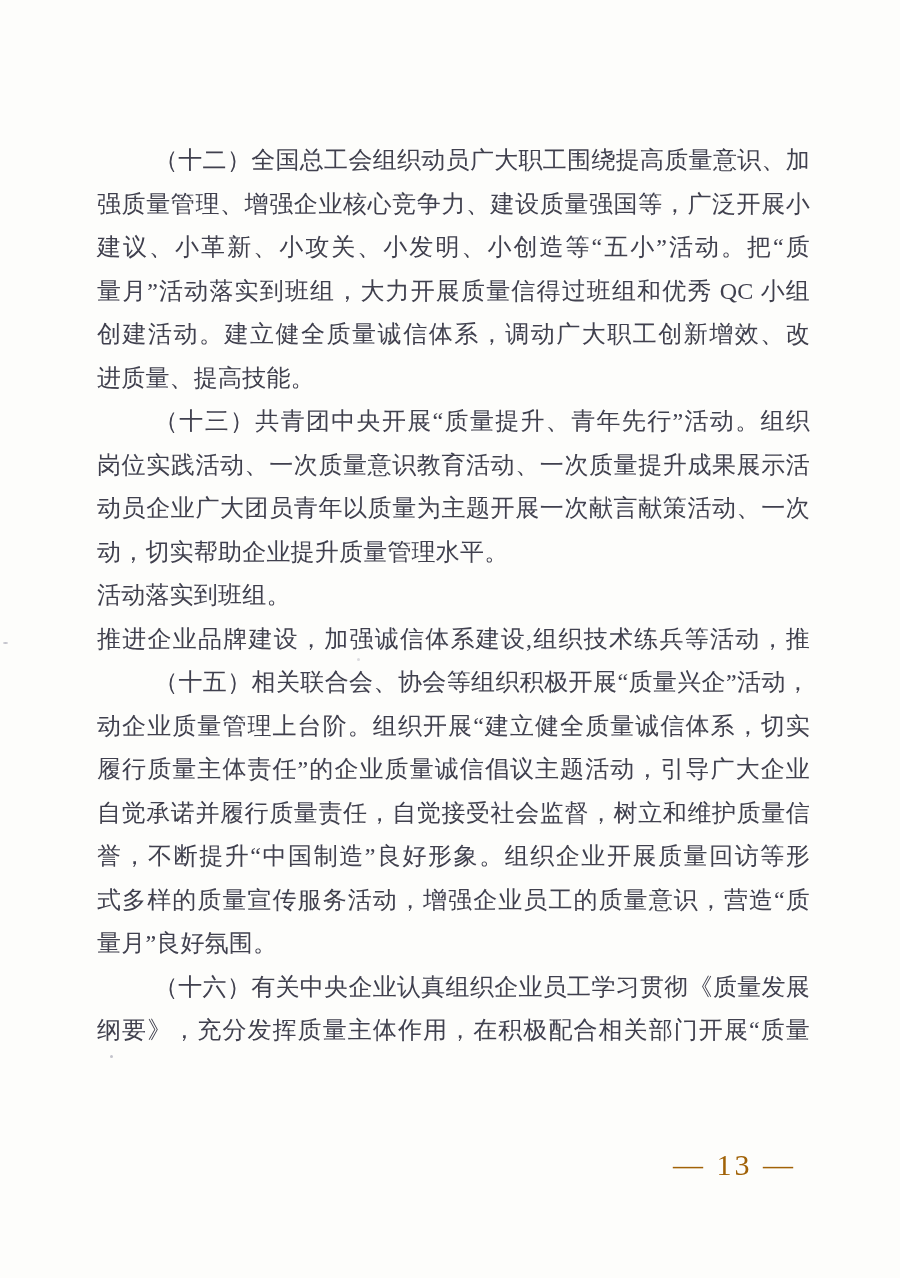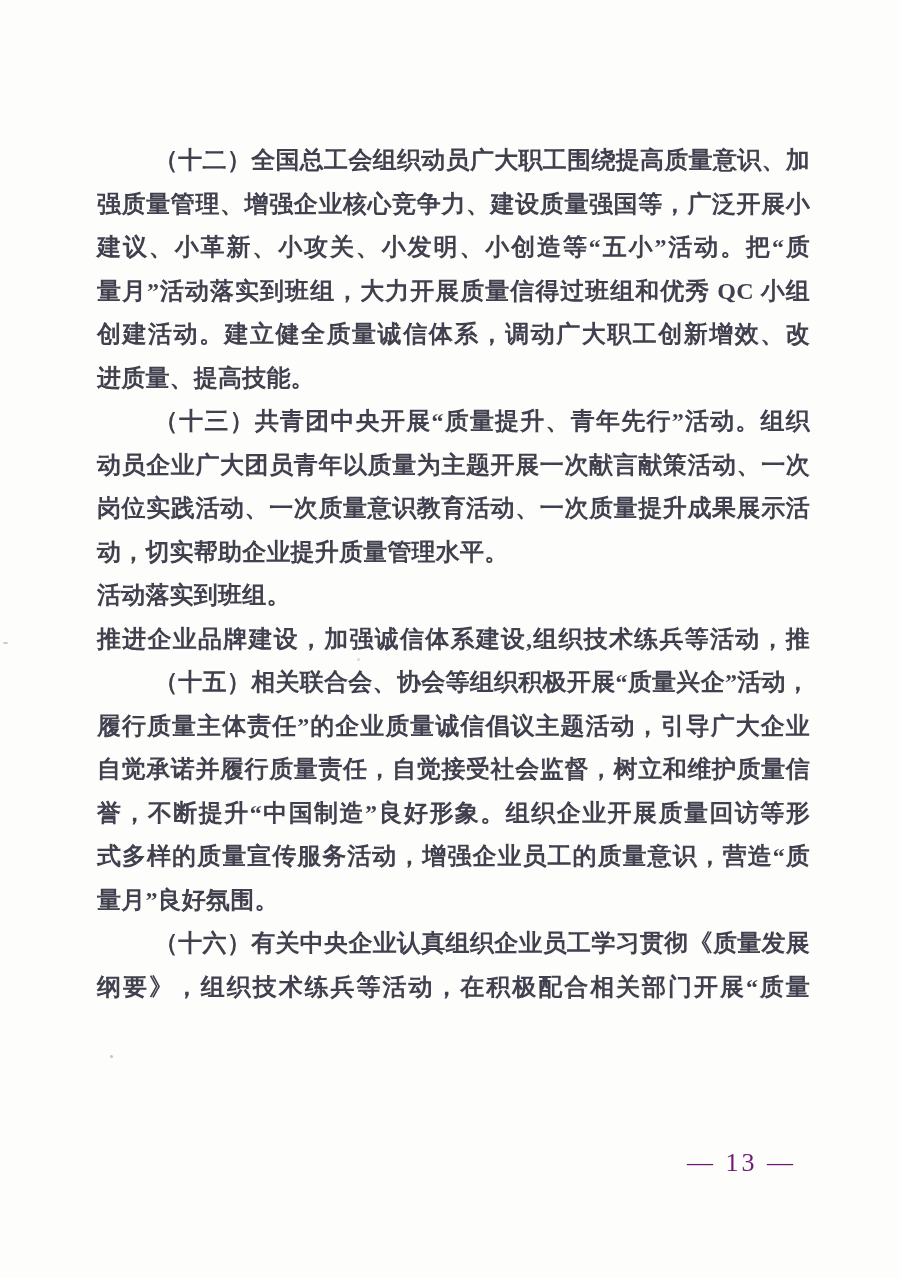--- a/index.html
+++ b/index.html
@@ -23,31 +23,30 @@
   .line {
     display: block;
     font-size: 24px;
     line-height: 43.5px;
     height: 43.5px;
     text-align: justify;
     text-align-last: justify;
     letter-spacing: 0.2px;
     white-space: normal;
     overflow: visible;
-    font-weight: bold;
   }
   .line.first { text-indent: 57px; }
   .line.para-end { text-align-last: left; }
   .page-number {
     position: absolute;
     top: 1148px;
     right: 104px;
-    font-size: 26px;
+    font-size: 30px;
     letter-spacing: 3px;
-    color: #701a75;
+    color: #a16207;
     white-space: nowrap;
   }
   
   .speck { position: absolute; background: #c3c3cb; border-radius: 50%; }
   .speck.s1 { left: 3px;  top: 642px;  width: 5px; height: 2px; }
   .speck.s2 { left: 110px; top: 1055px; width: 3px; height: 3px; }
   .speck.s3 { left: 357px; top: 658px;  width: 3px; height: 3px; opacity: .6; }
 </style>
 </head>
 <body>
@@ -60,42 +59,43 @@
       <span class="line first">（十二）全国总工会组织动员广大职工围绕提高质量意识、加</span>
       <span class="line">强质量管理、增强企业核心竞争力、建设质量强国等，广泛开展小</span>
       <span class="line">建议、小革新、小攻关、小发明、小创造等“五小”活动。把“质</span>
       <span class="line">量月”活动落实到班组，大力开展质量信得过班组和优秀 QC 小组</span>
       <span class="line">创建活动。建立健全质量诚信体系，调动广大职工创新增效、改</span>
       <span class="line para-end">进质量、提高技能。</span>
     </div>
 
     <div class="para">
       <span class="line first">（十三）共青团中央开展“质量提升、青年先行”活动。组织</span>
+      <span class="line">岗位实践活动、一次质量意识教育活动、一次质量提升成果展示活</span>
       <span class="line">动员企业广大团员青年以质量为主题开展一次献言献策活动、一次</span>
-      <span class="line">岗位实践活动、一次质量意识教育活动、一次质量提升成果展示活</span>
       <span class="line para-end">动，切实帮助企业提升质量管理水平。</span>
     </div>
 
     <div class="para">
       <span class="line para-end">活动落实到班组。</span>
     </div>
 
     <div class="para">
       <span class="line">推进企业品牌建设，加强诚信体系建设,组织技术练兵等活动，推</span>
       <span class="line first">（十五）相关联合会、协会等组织积极开展“质量兴企”活动，</span>
+      <span class="line">动企业质量管理上台阶。组织开展“建立健全质量诚信体系，切实</span>
       <span class="line">履行质量主体责任”的企业质量诚信倡议主题活动，引导广大企业</span>
       <span class="line">自觉承诺并履行质量责任，自觉接受社会监督，树立和维护质量信</span>
       <span class="line">誉，不断提升“中国制造”良好形象。组织企业开展质量回访等形</span>
       <span class="line">式多样的质量宣传服务活动，增强企业员工的质量意识，营造“质</span>
       <span class="line para-end">量月”良好氛围。</span>
     </div>
 
     <div class="para">
       <span class="line first">（十六）有关中央企业认真组织企业员工学习贯彻《质量发展</span>
-      <span class="line">纲要》，组织技术练兵等活动，在积极配合相关部门开展“质量</span>
+      <span class="line">纲要》，充分发挥质量主体作用，在积极配合相关部门开展“质量</span>
     </div>
 
   </div>
 
   <div class="page-number">— 13 —</div>
 
   <div class="speck s1"></div>
   <div class="speck s2"></div>
   <div class="speck s3"></div>
 

